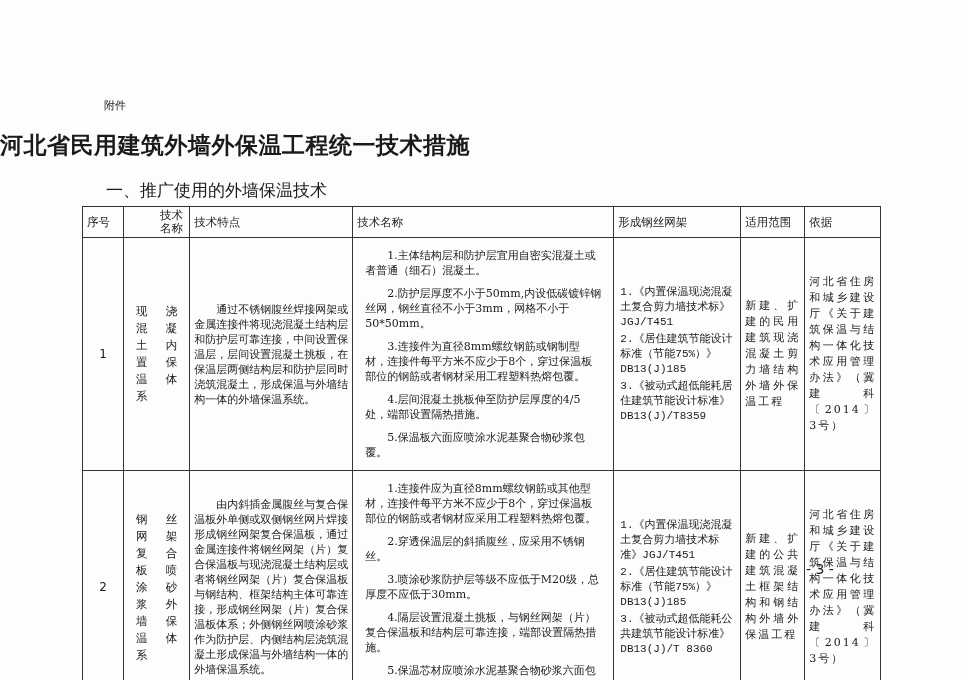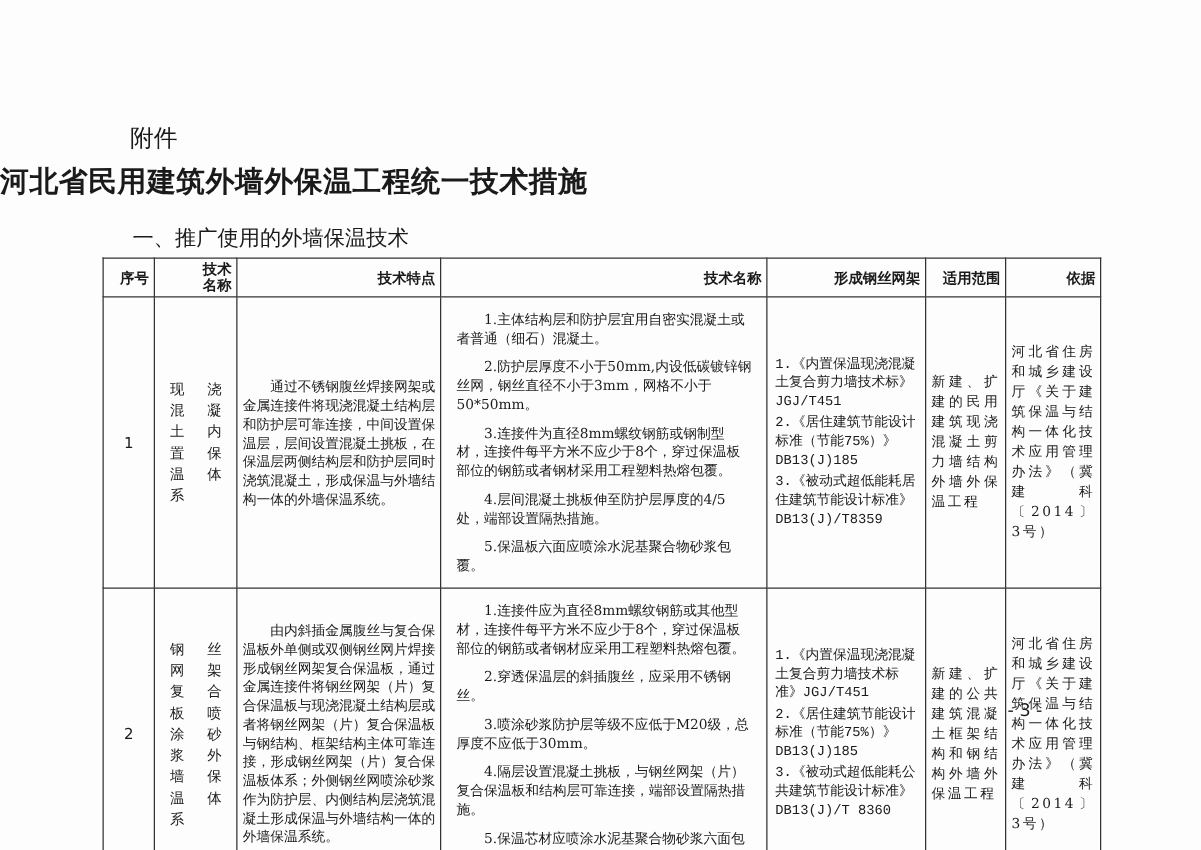--- a/index.html
+++ b/index.html
@@ -1,28 +1,28 @@
 <!DOCTYPE html>
 <html><head>
 <meta charset="utf-8">
 <style>
   html, body { margin: 0; padding: 0; }
   body {
     width: 961px; height: 680px; background: #fdfdfd; position: relative; overflow: hidden;
     font-family: "DejaVu Serif", "Liberation Serif", serif; color: #1a1a1a;
   }
-  .attach { position: absolute; left: 104px; top: 98px; font-size: 19px; font-family: "DejaVu Sans", sans-serif; }
+  .attach { position: absolute; left: 104px; top: 98px; font-size: 11px; font-family: "DejaVu Sans", sans-serif; }
   .title { position: absolute; left: 0; width: 961px; top: 130px; text-align: left; font-size: 23px; font-weight: bold; letter-spacing: 0.5px; }
   .section { position: absolute; left: 106px; top: 179px; font-size: 17px; font-family: "DejaVu Sans", sans-serif; text-align: right; }
   table {
     position: absolute; left: 82px; top: 206px; border-collapse: collapse; table-layout: fixed;
     font-size: 11px; line-height: 15px;
   }
   td, th { border: 1.2px solid #333; padding: 2px 4px; vertical-align: middle; }
-  th { font-weight: bold; font-family: "DejaVu Sans", sans-serif; font-size: 11.5px; height: 22px; text-align: right; line-height: 13px; }
+  th { font-weight: normal; font-family: "DejaVu Sans", sans-serif; font-size: 11.5px; height: 22px; text-align: left; line-height: 13px; }
   .c-idx { text-align: center; font-family: "DejaVu Sans", sans-serif; font-size: 12px; }
   .c-name { text-align: center; padding: 2px 6px; }
   .namegrid { display: grid; grid-template-columns: 1fr 1fr; column-gap: 6px; row-gap: 0px; line-height: 17px; font-size: 11.5px; justify-items: center; }
   .indent { text-indent: 2em; text-align: justify; line-height: 15px; }
   .measures p { margin: 8px; text-indent: 2em; line-height: 15px; }
   .std p { margin: 2px; line-height: 15px; font-family: Liberation Mono, monospace; }
   .scope, .basis { letter-spacing: 2px; line-height: 16px; text-align: justify; margin-top: 22px; }
   .pagenum { position: absolute; left: 806px; top: 561px; font-size: 14px; font-family: "DejaVu Sans", sans-serif; }
 </style>
 </head>

